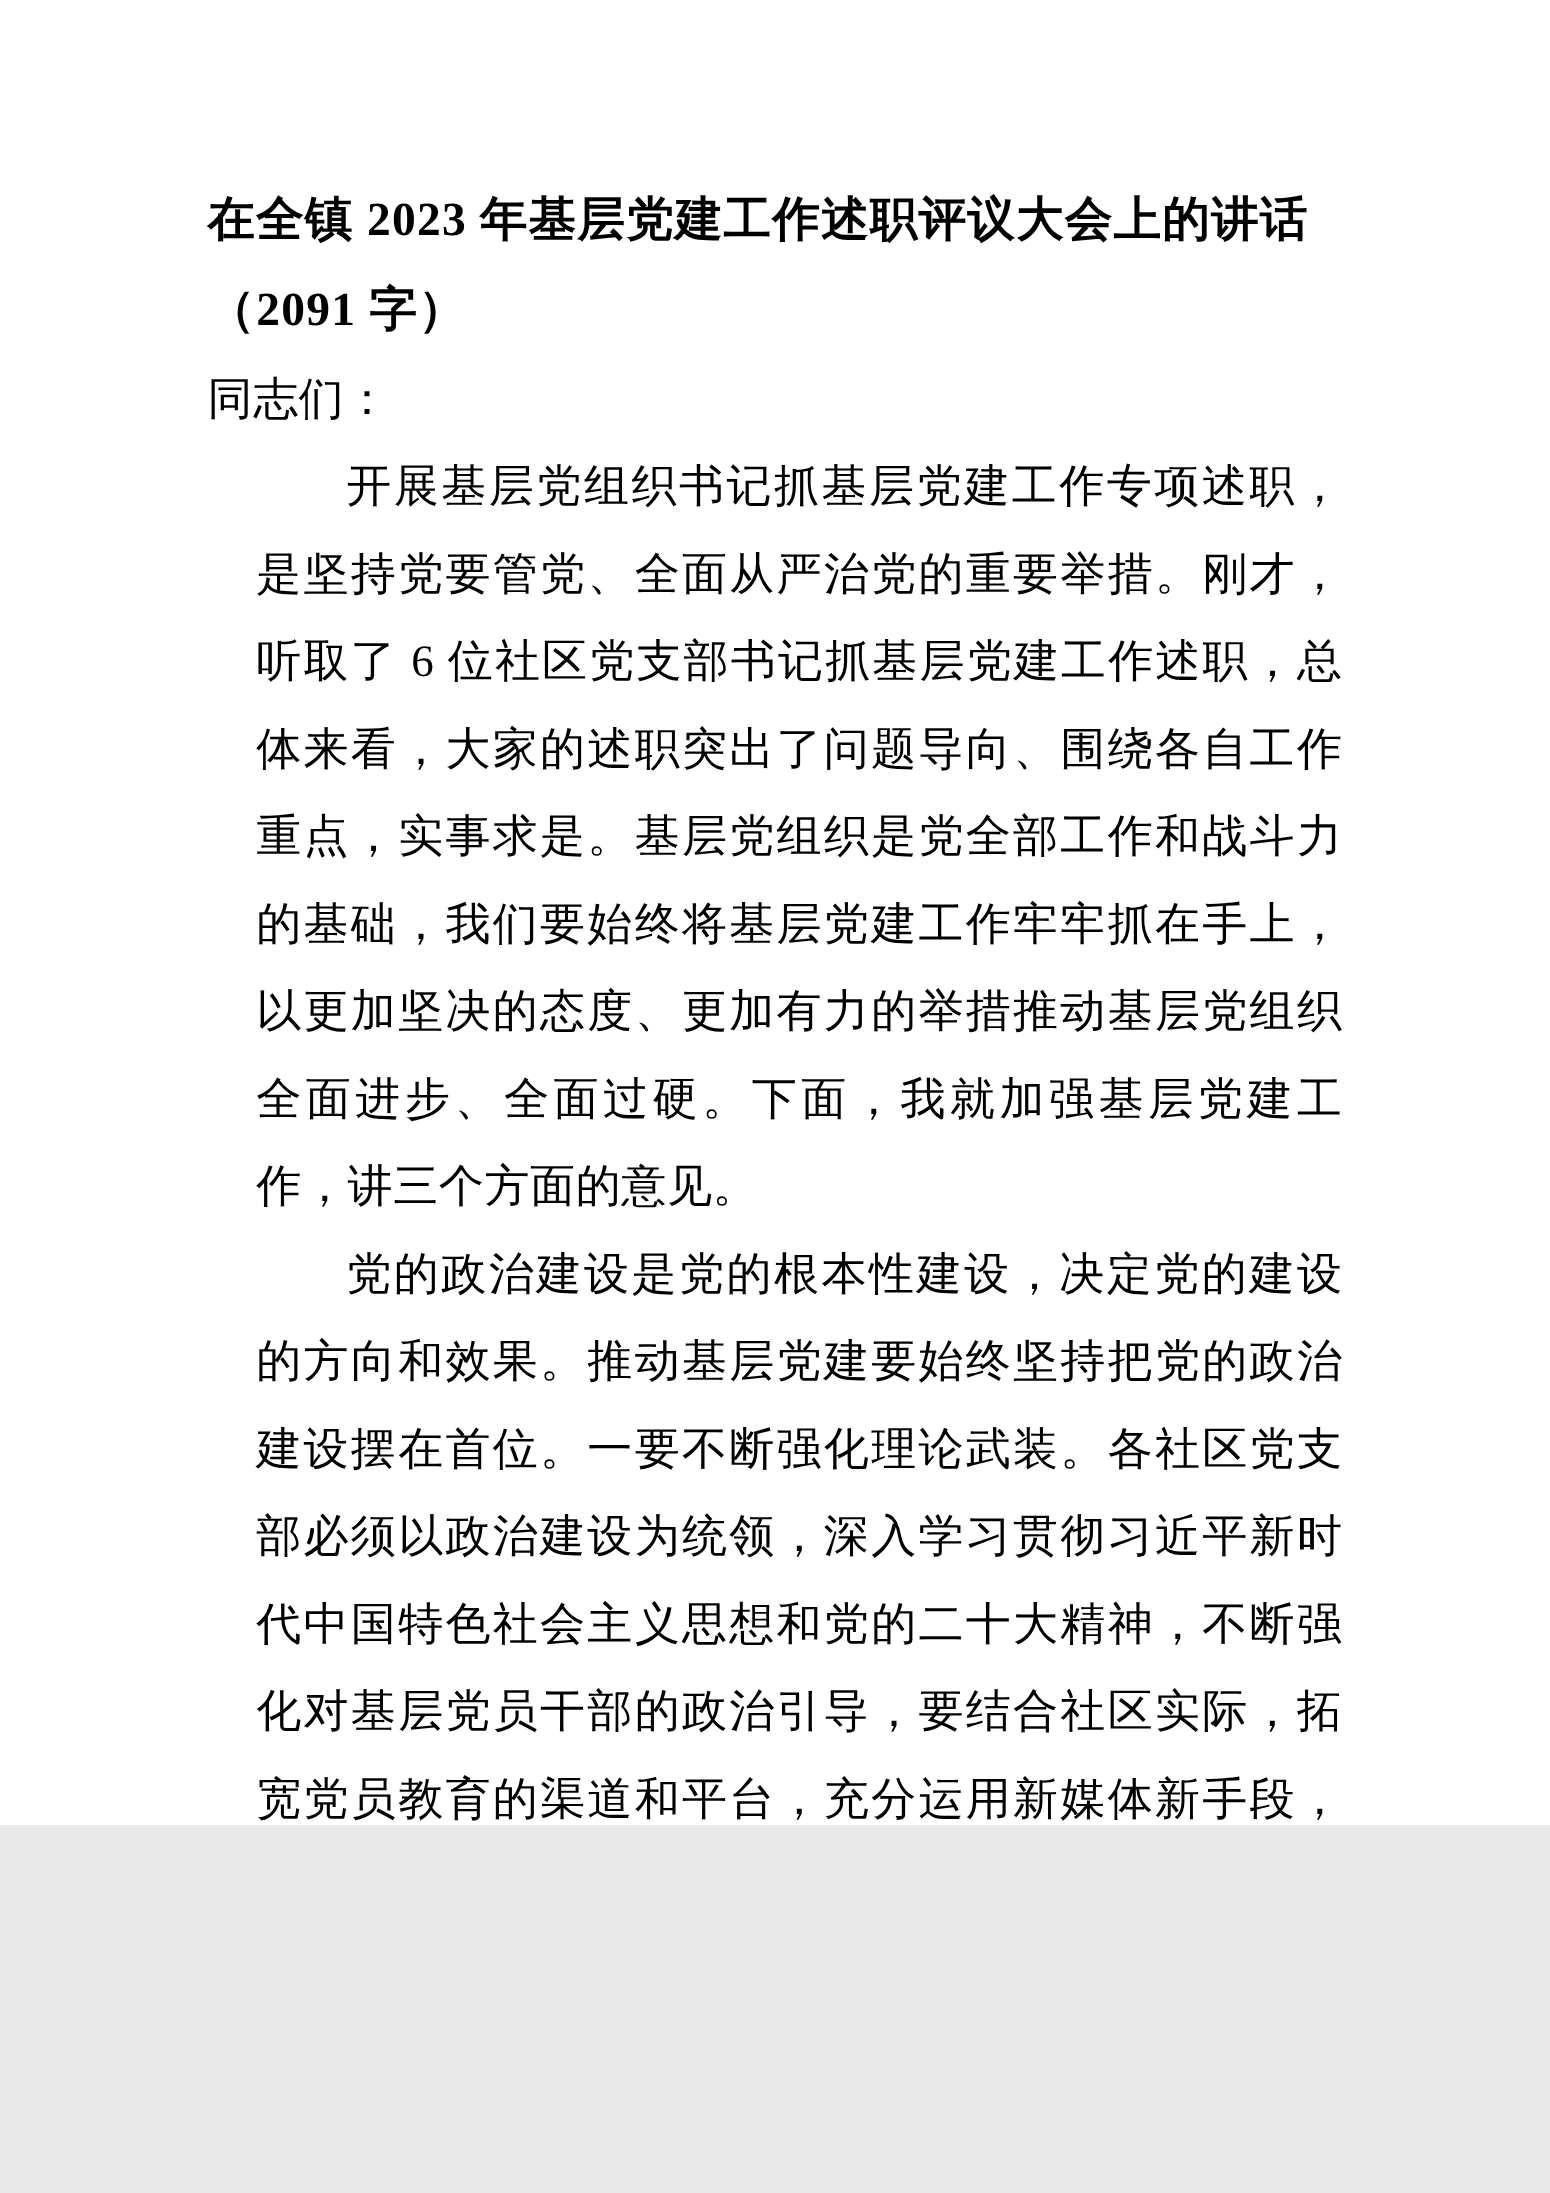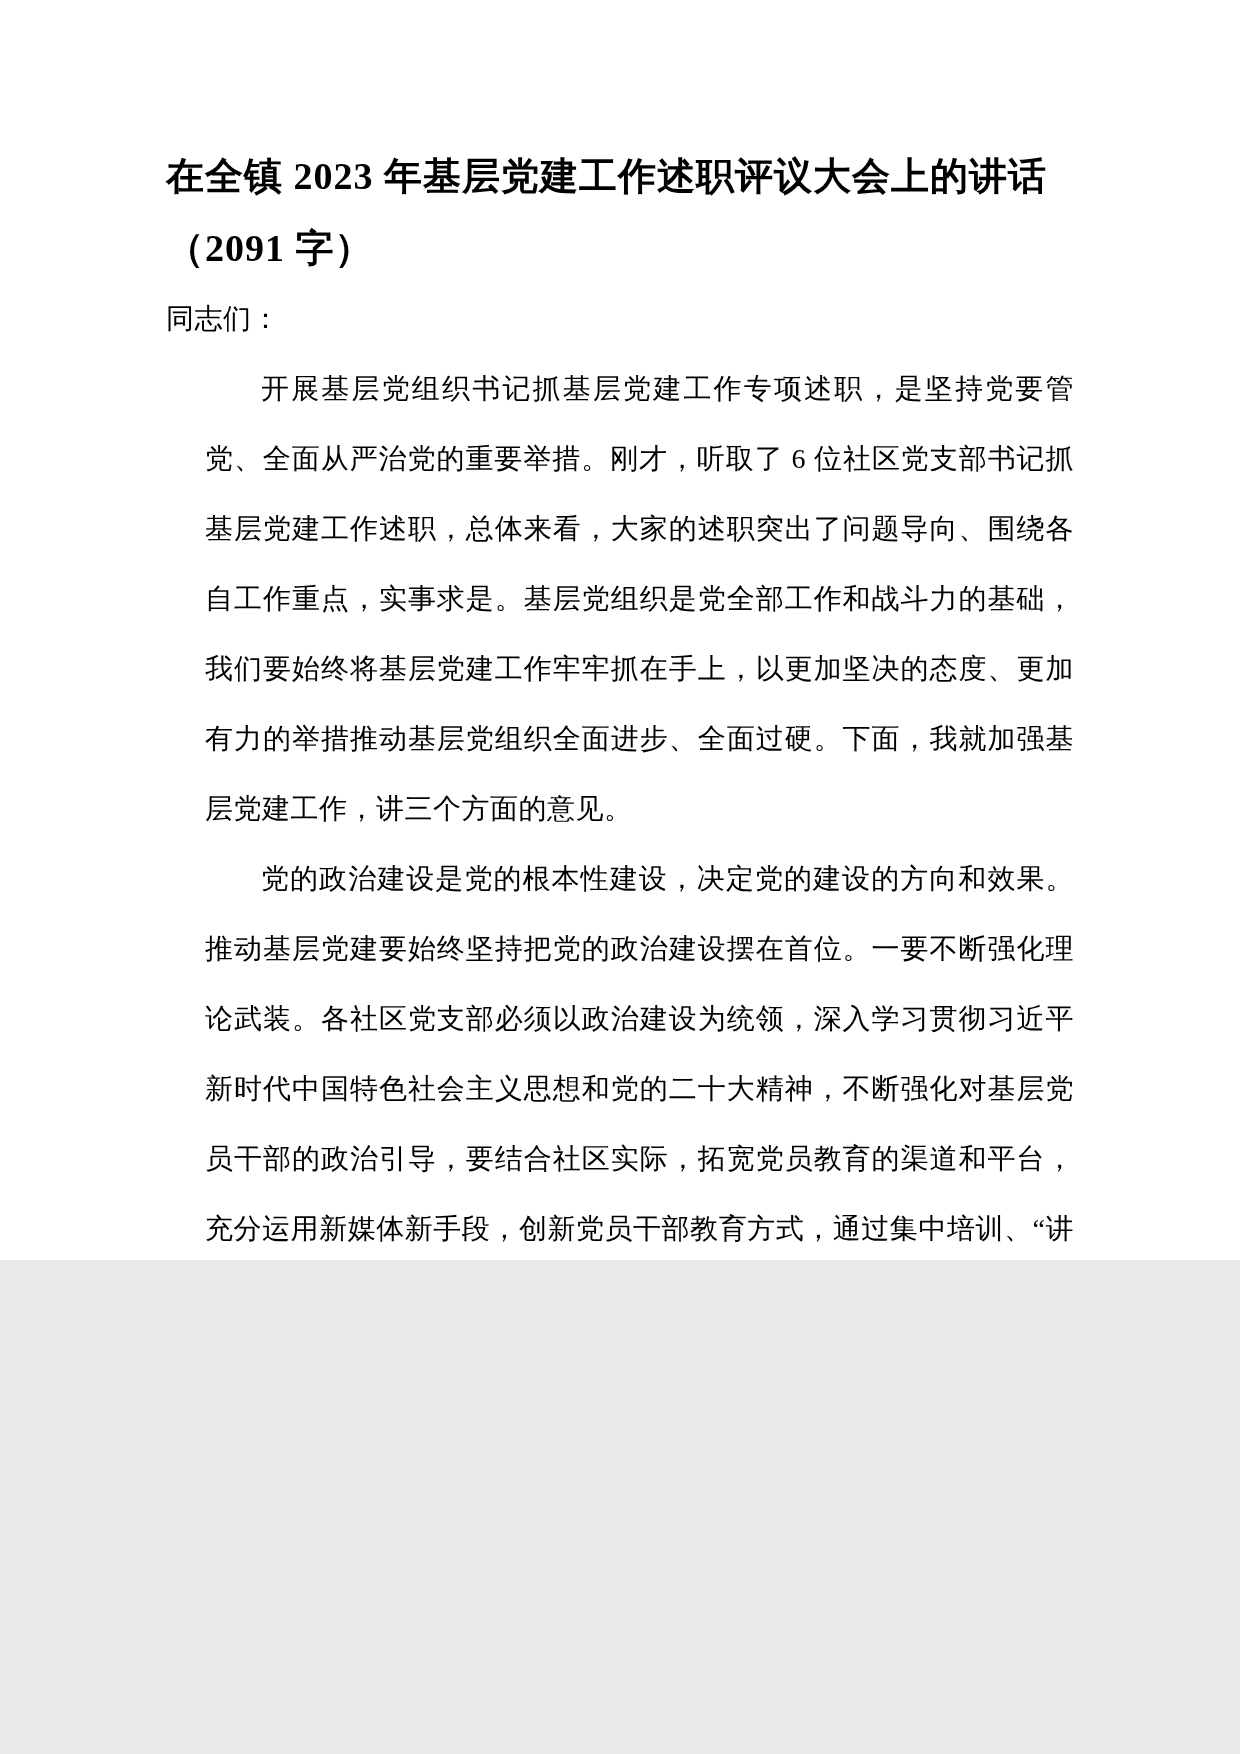--- a/index.html
+++ b/index.html
@@ -1,36 +1,36 @@
 <!DOCTYPE html>
 <html><head>
 <meta charset="utf-8">
 <style>
   * { margin: 0; padding: 0; box-sizing: border-box; }
   html, body { background: #e9e9e9; }
   .page {
     position: relative;
     width: 1240px;
-    height: 1260px;
+    height: 1460px;
     margin: 0 auto;
     background: #ffffff;
     padding: 140px 166px 0 166px;
     font-family: "Liberation Serif", "DejaVu Serif", serif;
     color: #000000;
     overflow: hidden;
   }
   .doc-title {
     font-size: 38px;
     font-weight: bold;
     line-height: 72px;
     text-align: left;
     letter-spacing: 1px;
   }
   .para {
-    font-size: 28px;
+    font-size: 36px;
     line-height: 70px;
     text-align: justify;
     text-justify: inter-ideograph;
     letter-spacing: 0.5px;
   }
   .indent-2em { text-indent: 2em; margin-left: 39px; }
   .section-heading { font-weight: bold; }
 </style>
 </head>
 <body>

